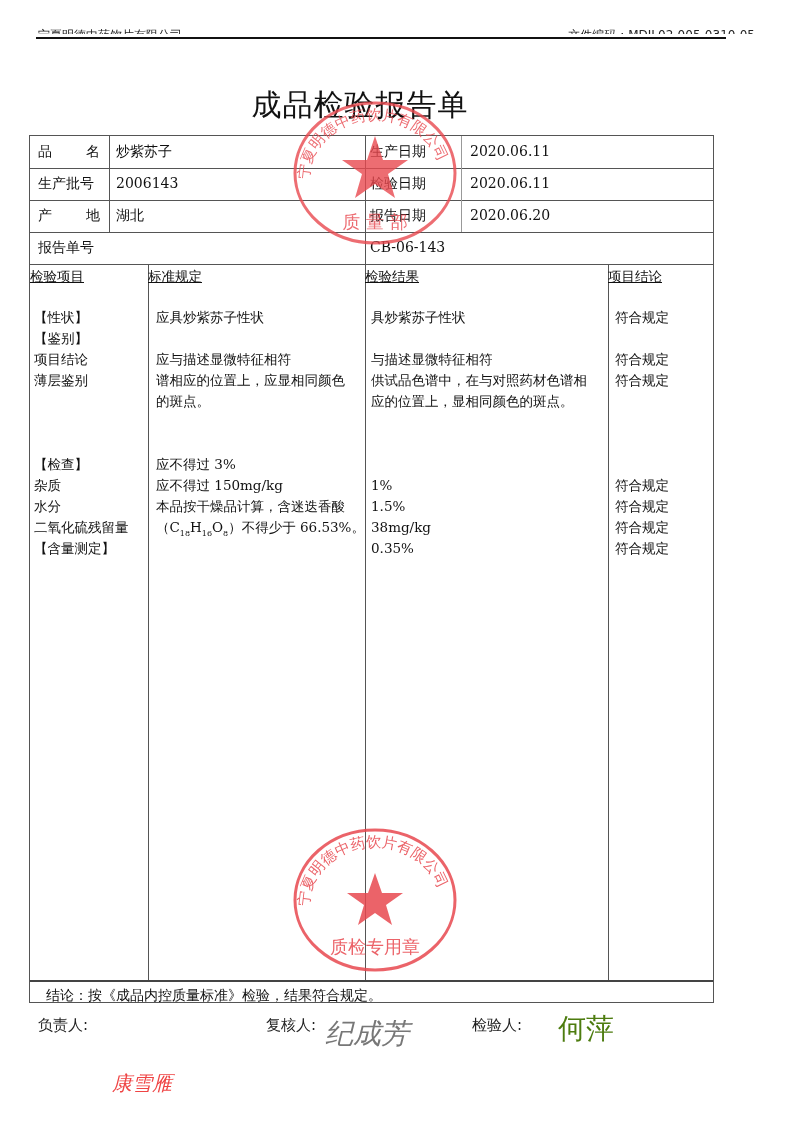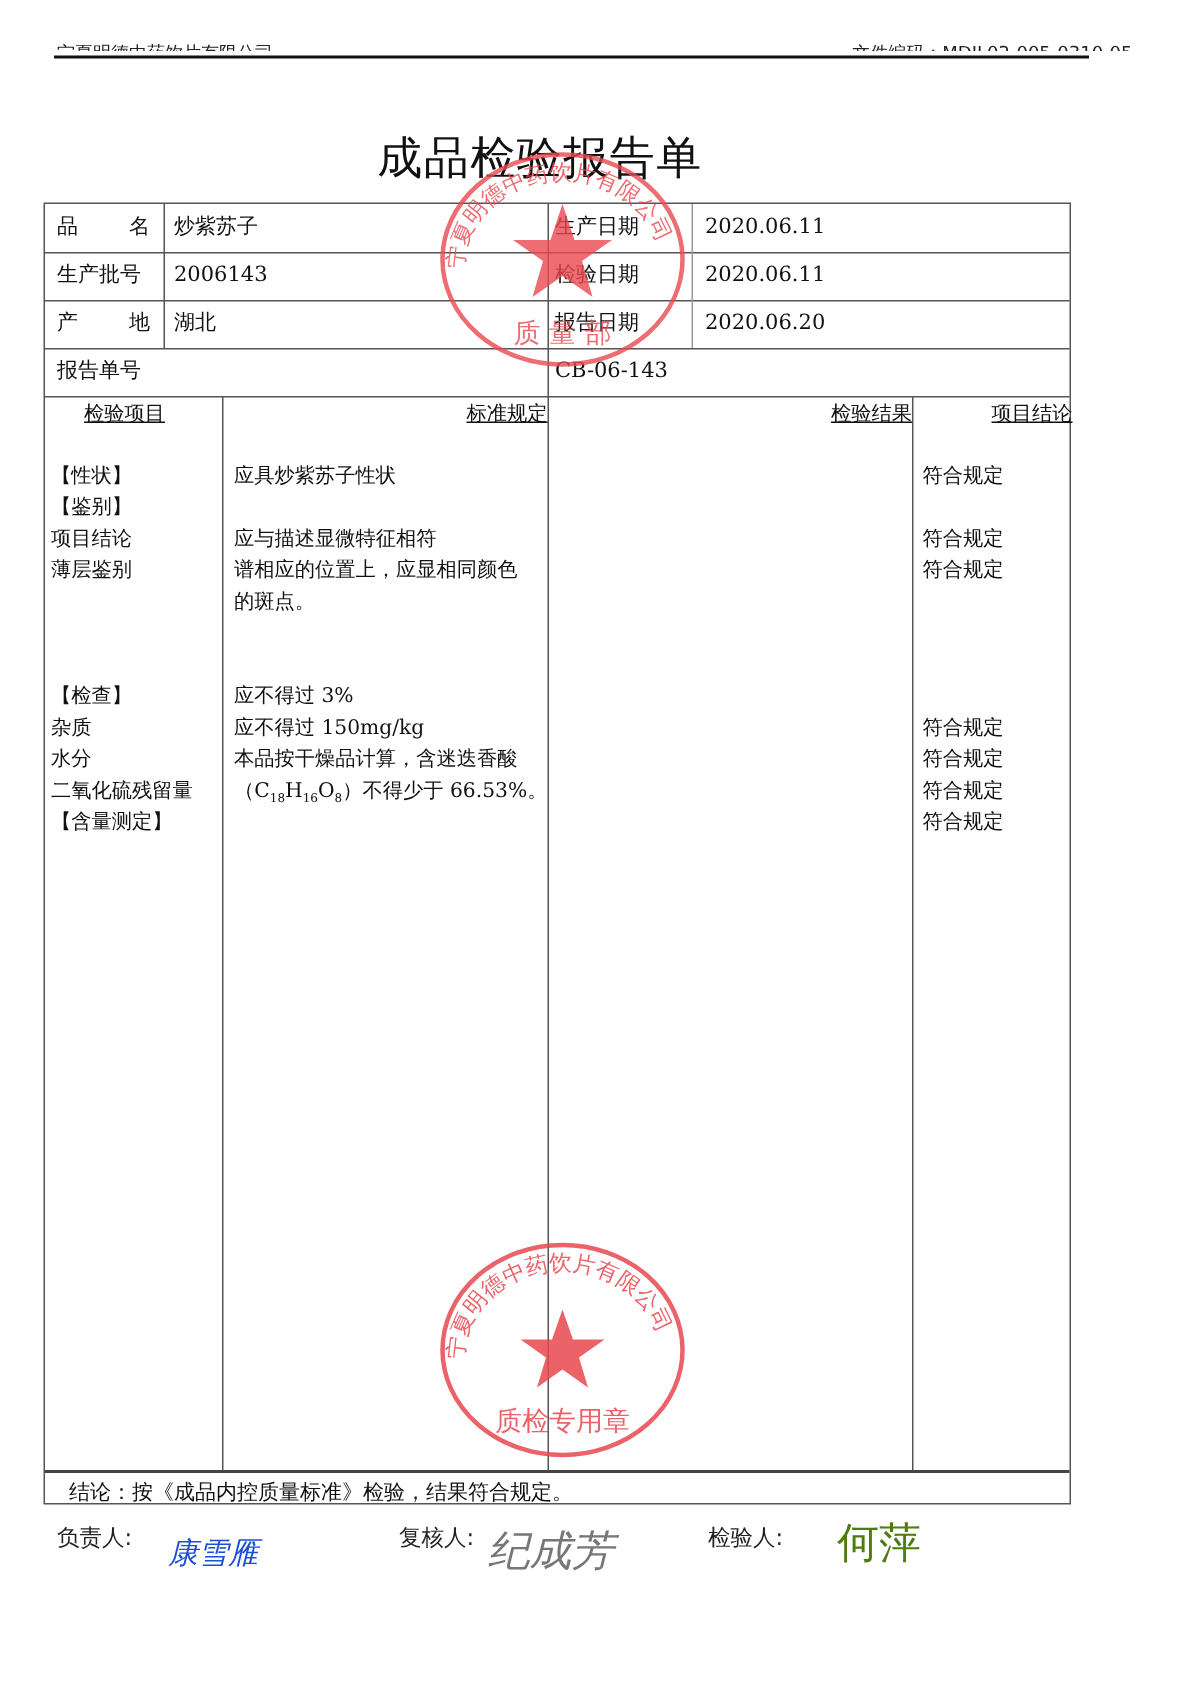--- a/index.html
+++ b/index.html
@@ -12,21 +12,21 @@
   .hdr-rule { position:absolute; left:36px; top:37px; width:690px; height:2px; background:#111; }
   .title { position:absolute; left:0; width:720px; top:85px; text-align:center;
            font-family:"DejaVu Sans","Liberation Sans",sans-serif; font-size:30px; letter-spacing:1px; color:#111; }
   .tbl { position:absolute; left:29px; top:135px; width:685px; height:868px;
          border:1px solid #555; box-sizing:border-box; }
   .cell { position:absolute; box-sizing:border-box; font-size:14px; line-height:21px; }
   .hline { position:absolute; left:0; height:1px; background:#555; }
   .vline { position:absolute; width:1px; background:#555; }
   .vline.gray { background:#999; }
   .lbl-spaced { display:flex; justify-content:space-between; width:62px; }
-  .colhead { text-decoration:underline; text-align:right; font-size:13.5px; }
+  .colhead { text-decoration:underline; text-align:left; font-size:13.5px; }
   .line { height:21px; white-space:nowrap; font-size:13.5px; }
   sub { font-size:8px; }
   .stamp { position:absolute; pointer-events:none; }
   .sig { position:absolute; font-size:15px; font-family:"DejaVu Sans","Liberation Sans",sans-serif; color:#222; }
   .sig-hand { position:absolute; font-family:"DejaVu Serif","Liberation Serif",serif; font-style:italic; color:#333; }
 </style>
 </head>
 <body>
 
 <div class="hdr hdr-left">宁夏明德中药饮片有限公司</div>
@@ -105,20 +105,34 @@
     <div class="line">谱相应的位置上，应显相同颜色</div>
     <div class="line">的斑点。</div>
     <div class="line"></div>
     <div class="line"></div>
     <div class="line">应不得过 3%</div>
     <div class="line">应不得过 150mg/kg</div>
     <div class="line">本品按干燥品计算，含迷迭香酸</div>
     <div class="line"><span>（C</span><sub>18</sub><span>H</span><sub>16</sub><span>O</span><sub>8</sub><span>）不得少于 66.53%。</span></div>
   </div>
 
+  <div class="cell" style="left:341px;top:171px;width:236px">
+    <div class="line">具炒紫苏子性状</div>
+    <div class="line"></div>
+    <div class="line">与描述显微特征相符</div>
+    <div class="line">供试品色谱中，在与对照药材色谱相</div>
+    <div class="line">应的位置上，显相同颜色的斑点。</div>
+    <div class="line"></div>
+    <div class="line"></div>
+    <div class="line"></div>
+    <div class="line">1%</div>
+    <div class="line">1.5%</div>
+    <div class="line">38mg/kg</div>
+    <div class="line">0.35%</div>
+  </div>
 
   <div class="cell" style="left:585px;top:171px;width:98px">
     <div class="line">符合规定</div>
     <div class="line"></div>
     <div class="line">符合规定</div>
     <div class="line">符合规定</div>
     <div class="line"></div>
     <div class="line"></div>
     <div class="line"></div>
     <div class="line"></div>
@@ -141,17 +155,17 @@
 
 <svg class="stamp" style="left:290px;top:825px" width="170" height="150" viewBox="0 0 170 150">
   <ellipse cx="85" cy="75" rx="80" ry="70" fill="none" stroke="#e8484f" stroke-width="3" opacity="0.85"></ellipse>
   <polygon points="85,48 92,68 113,68 96,80 102,100 85,88 68,100 74,80 57,68 78,68" fill="#e8484f" opacity="0.85"></polygon>
   <text x="85" y="128" text-anchor="middle" font-size="18" fill="#e8484f" opacity="0.85" font-family="DejaVu Sans, sans-serif">质检专用章</text>
   <path id="arc2" d="M 20 90 A 66 58 0 1 1 150 90" fill="none"></path>
   <text font-size="15" fill="#e8484f" opacity="0.85" font-family="DejaVu Sans, sans-serif"><textPath href="#arc2" startOffset="4%">宁夏明德中药饮片有限公司</textPath></text>
 </svg>
 
 <div class="sig" style="left:38px;top:1016px">负责人:</div>
-<div class="sig-hand" style="left:112px;top:1022px;font-size:20px;color:#1d4ed8">康雪雁</div>
+<div class="sig-hand" style="left:112px;top:1070px;font-size:20px;color:#ef4444">康雪雁</div>
 <div class="sig" style="left:266px;top:1016px">复核人:</div>
 <div class="sig-hand" style="left:325px;top:1015px;font-size:28px;color:#777">纪成芳</div>
 <div class="sig" style="left:472px;top:1016px">检验人:</div>
 <div class="sig-hand" style="left:558px;top:1010px;font-size:28px;color:#4d7c0f;font-style:normal">何萍</div>
 
 </body></html>

